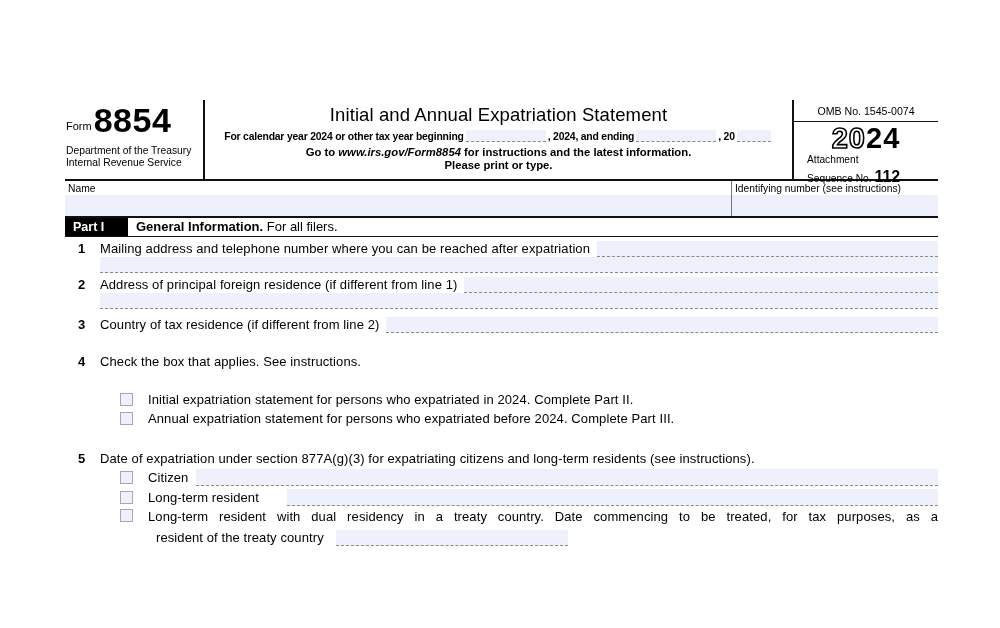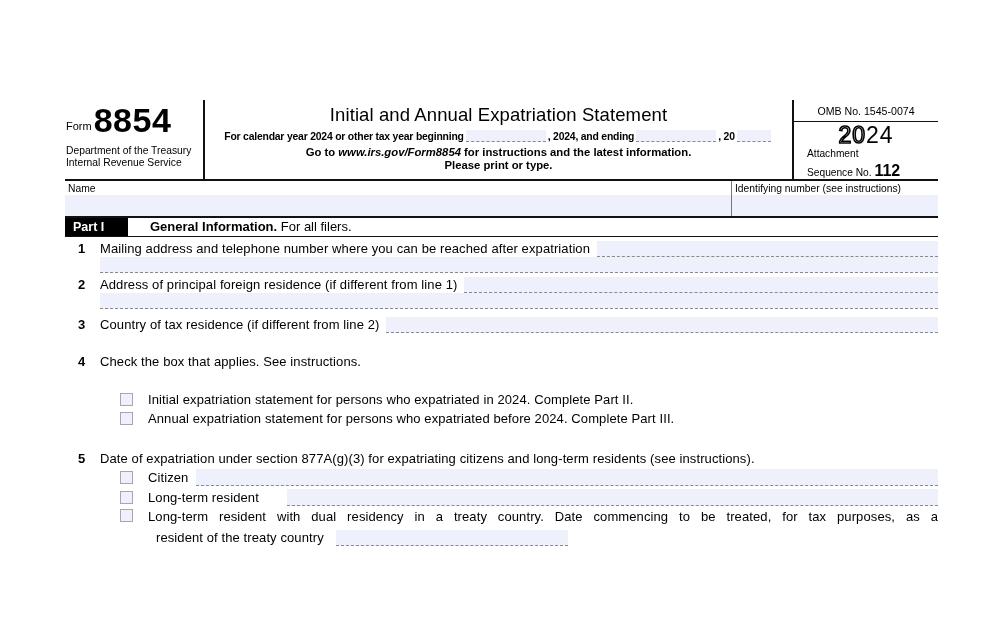--- a/index.html
+++ b/index.html
@@ -20,38 +20,38 @@
   .h-center { flex:1; border-right:2.5px solid #111; text-align:center; padding-top:4px; }
   .title { font-size:18.5px; font-weight:normal; letter-spacing:0.1px; }
   .calline { font-size:10.4px; font-weight:bold; margin-top:4px; letter-spacing:-0.2px; white-space:nowrap; }
   .ifield { display:inline-block; background:var(--field-bg,#eef0fb);
             border-bottom:1px dashed var(--field-dash,#8a8a8a); height:12px; vertical-align:-2px; margin:0 2px; }
   .if-a { width:80px; } .if-b { width:80px; } .if-c { width:34px; }
   .gotoline { font-size:11.3px; font-weight:bold; margin-top:4px; }
   .printline { font-size:11.3px; font-weight:bold; margin-top:1px; }
   .h-right { width:144px; text-align:center; }
   .omb { font-size:10.6px; padding:5px 0 4px; border-bottom:1.5px solid #111; }
-  .yearbox { font-size:23px; font-weight:normal; margin-top:2px; line-height:1; letter-spacing:1px; }
+  .yearbox { font-size:29px; font-weight:bold; margin-top:2px; line-height:1; letter-spacing:1px; }
   .yr-outline { color:#fff; -webkit-text-stroke:1.6px #000; }
   .attach { text-align:left; padding-left:13px; font-size:10.2px; line-height:1.25; margin-top:1px; }
   .attach-num { font-size:16px; font-weight:bold; }
 
   
   .namerow { display:flex; height:35px; }
   .nr-cell { display:flex; flex-direction:column; }
   .nr-l { flex:1; border-right:1px solid #777; }
   .nr-r { width:206px; }
   .nr-label { font-size:10.3px; padding:2px 0 1px 3px; height:14px; }
   .nr-fill { flex:1; background:var(--field-bg,#eef0fb); }
 
   
   .partbar { border-top:2px solid #111; border-bottom:1.5px solid #111; height:20.5px; display:flex; align-items:stretch; }
   .partbox { background:#000; color:#fff; font-weight:bold; font-size:12.5px; width:63px;
              display:flex; align-items:center; padding-left:8px; }
-  .parttitle { margin-left:22px; font-size:13px; align-self:center; }
+  .parttitle { margin-left:8px; font-size:13px; align-self:center; }
 
   
   .body { font-size:13px; letter-spacing:0.1px; }
   .lrow { display:flex; }
   .lnum { flex:none; width:35px; padding-left:13px; font-weight:bold; }
   .ltext { flex:none; padding-right:7px; }
   .fill { flex:1; background:var(--field-bg,#eef0fb); border-bottom:1px dashed var(--field-dash,#8a8a8a); }
   .r1 { margin-top:4px; height:16px; }
   .fillrow2 { margin-left:35px; height:16px; background:var(--field-bg,#eef0fb);
               border-bottom:1px dashed var(--field-dash,#8a8a8a); }

